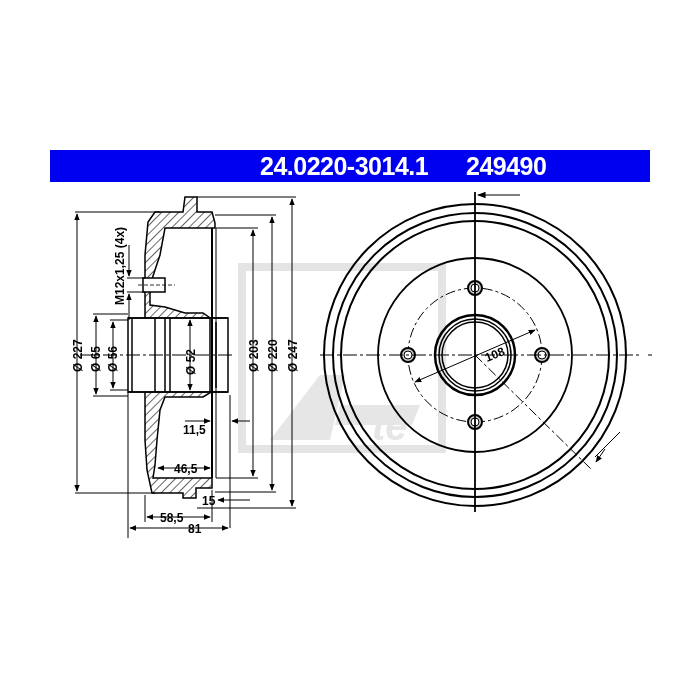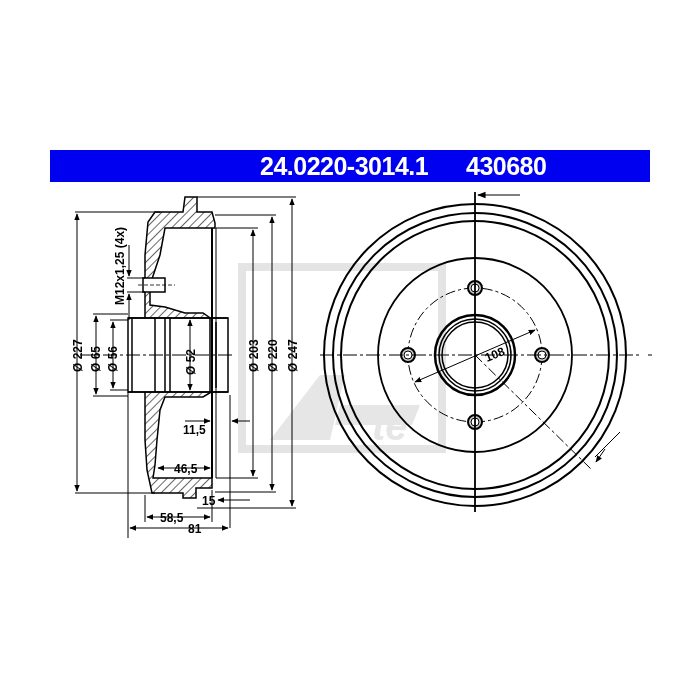--- a/index.html
+++ b/index.html
@@ -8,21 +8,21 @@
   .band .pn { position:absolute; left:210px; top:2px; font-size:25px; font-weight:bold; letter-spacing:-0.5px;text-align:center; }
   .band .ref { position:absolute; left:416px; top:2px; font-size:25px; font-weight:bold; letter-spacing:-0.5px; }
   .drawing { position:absolute; left:0; top:0; width:700px; height:700px; }
   .dim { font-family:"Liberation Sans", sans-serif; font-size:12px; font-weight:bold; fill:#000; }
 </style>
 </head>
 <body>
 
 <div class="band">
   <span class="pn">24.0220-3014.1</span>
-  <span class="ref">430680</span>
+  <span class="ref">249490</span>
 </div>
 
 <svg class="drawing" viewBox="0 0 700 700" xmlns="http://www.w3.org/2000/svg">
   <defs>
     <pattern id="hatch" patternUnits="userSpaceOnUse" width="6" height="6" patternTransform="rotate(45)">
       <rect width="6" height="6" fill="#fff"></rect>
       <line x1="0" y1="0" x2="0" y2="6" stroke="#000" stroke-width="1.2"></line>
     </pattern>
     <marker id="arr" viewBox="0 0 10 10" refX="9" refY="5" markerWidth="7" markerHeight="7" orient="auto-start-reverse">
       <path d="M0,1 L10,5 L0,9 z" fill="#000"></path>

